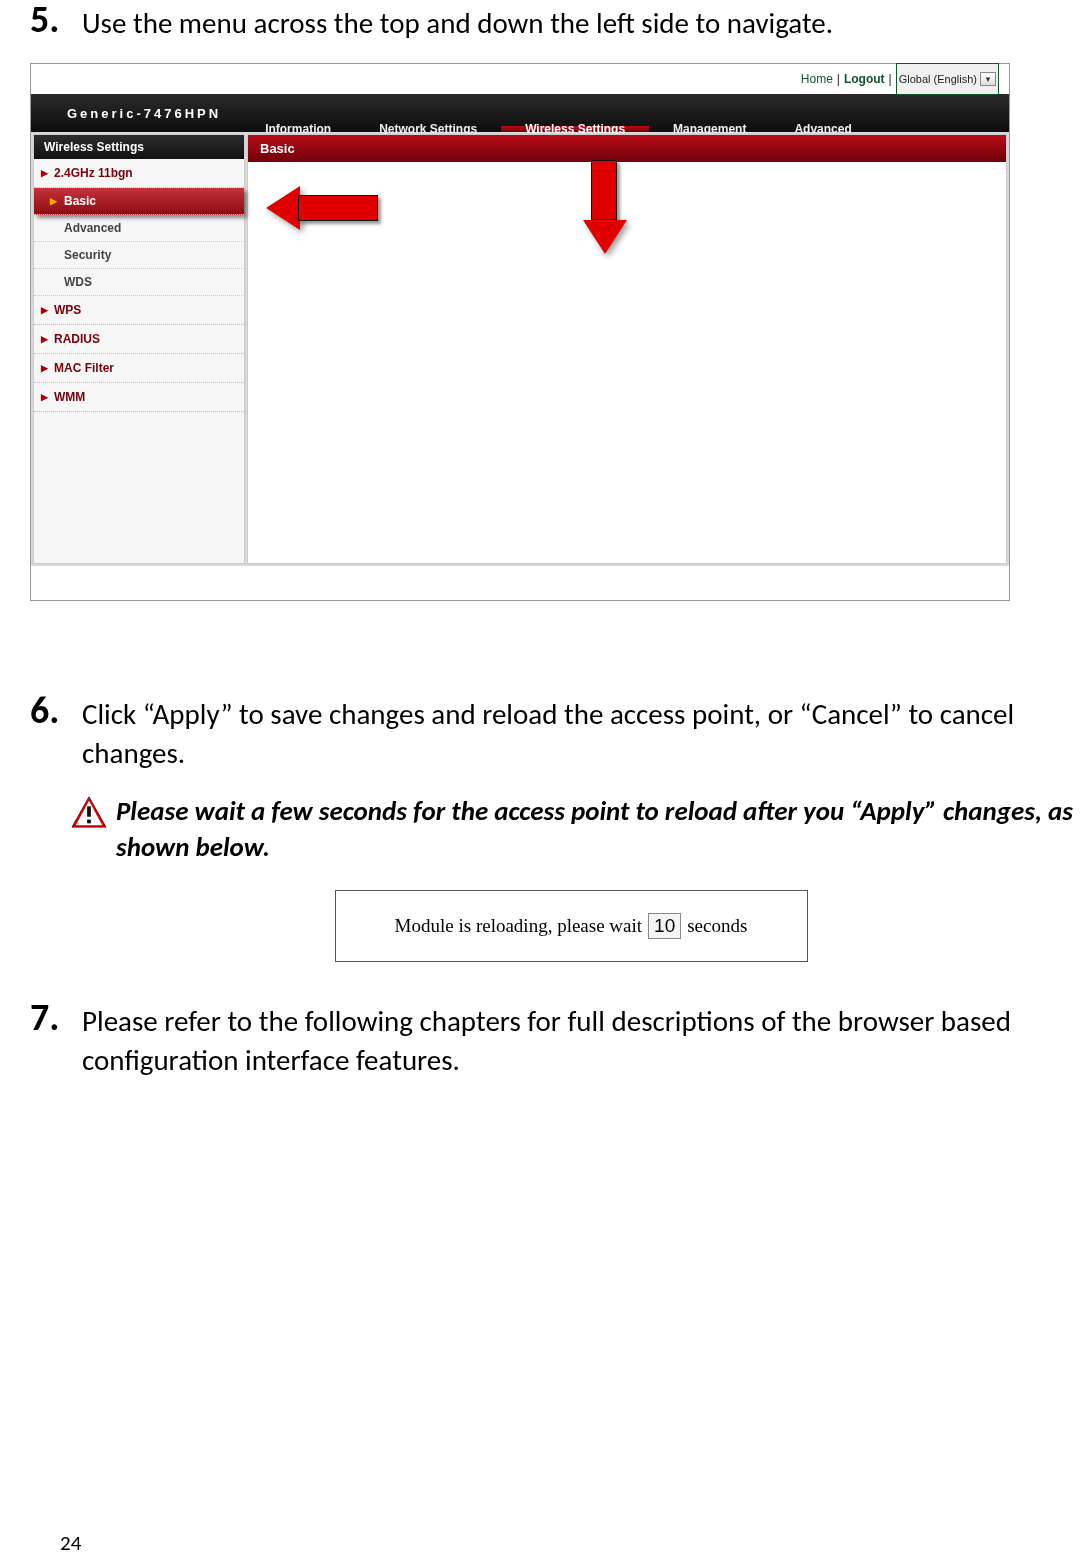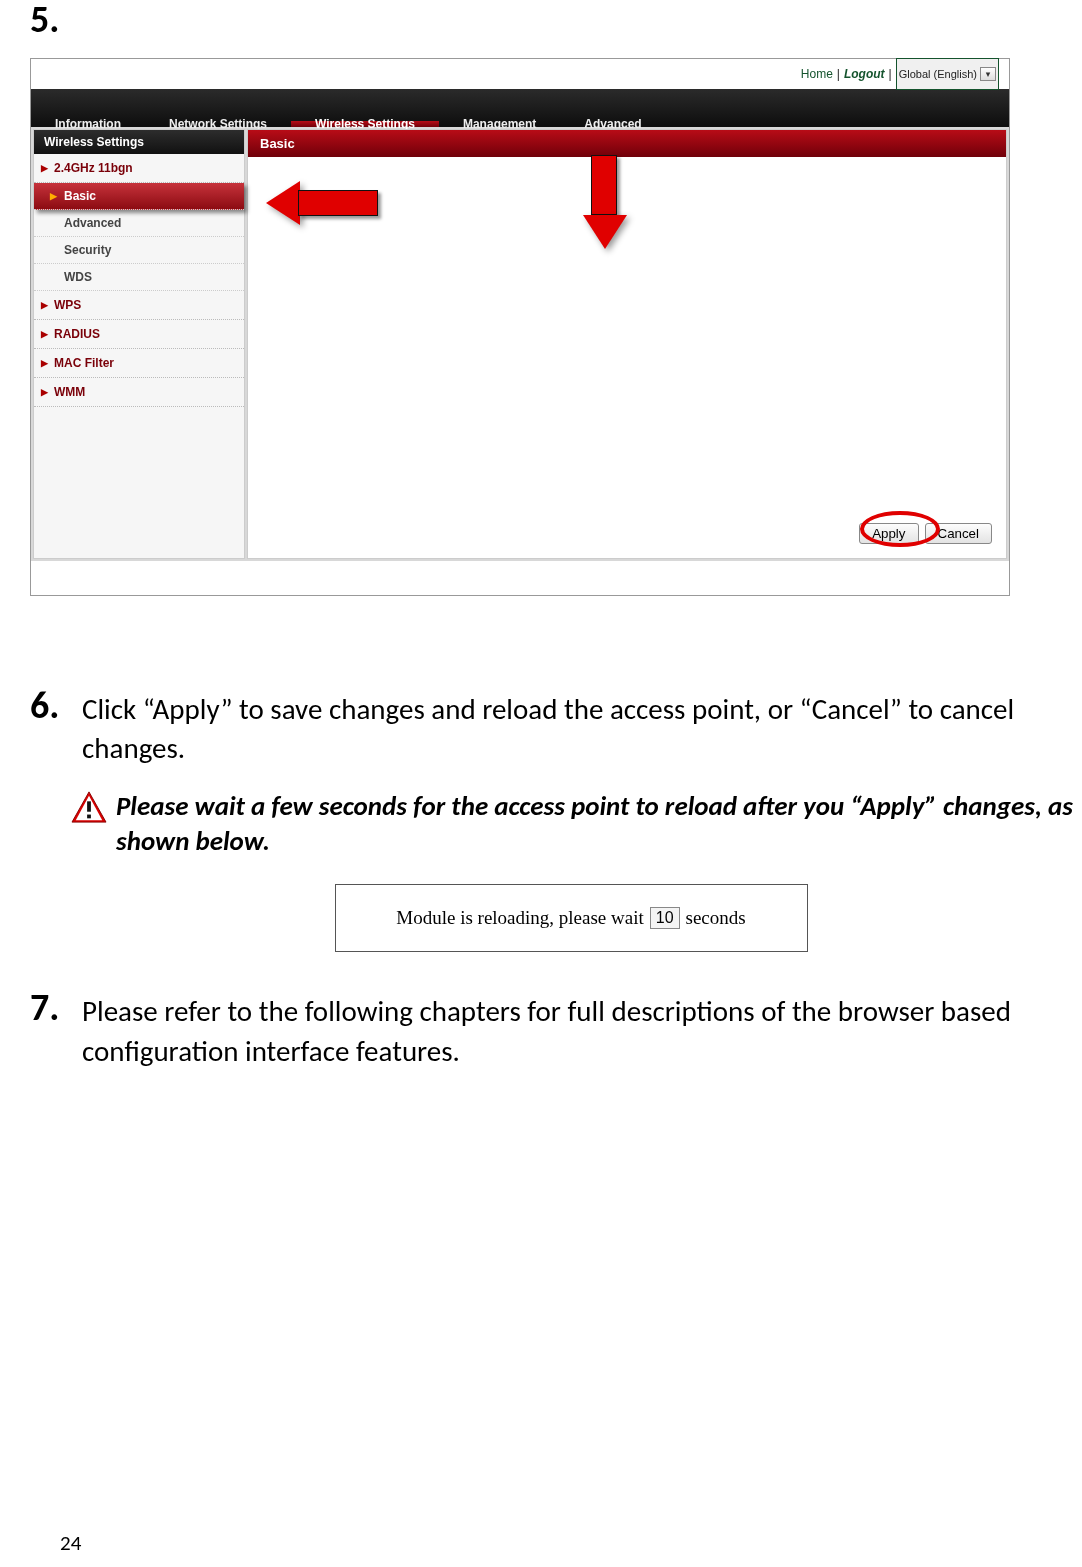--- a/index.html
+++ b/index.html
@@ -232,49 +232,51 @@
     display: flex;
     align-items: center;
     justify-content: center;
     gap: 6px;
   }
   .reload-box .countbox {
     border: 1px solid #888;
     background: #f4f4f4;
     padding: 1px 5px;
     font-family: Arial, sans-serif;
-    font-size: 16px;
+    font-size: 19px;
     display: inline-block;
   }
 
   .pagenum { position: absolute; left: 30px; font-size: 21px; }
   .page-wrap { position: relative; width: 1082px; min-height: 1567px; }
 </style>
 </head>
 <body>
 <div class="page-wrap">
 
 <div class="step">
   <div class="step-num">5.</div>
+  <div class="step-text">Use the menu across the top and down the left side to navigate.</div>
 </div>
 
 <div class="shot">
 
   <div class="topbar">
     <a>Home</a>
     <span>|</span>
-    <a style="font-weight:bold;font-style:italic;">Logout</a>
+    <a style="font-weight:bold;">Logout</a>
     <span>|</span>
     <span class="lang-select">
       <span>Global (English)</span>
       <span class="dd-btn">▾</span>
     </span>
   </div>
 
   <div class="mainmenu">
+    <div class="brand">Generic-7476HPN</div>
     <div class="mm-item">Information</div>
     <div class="mm-item">Network Settings</div>
     <div class="mm-item active">Wireless Settings</div>
     <div class="mm-item">Management</div>
     <div class="mm-item">Advanced</div>
   </div>
 
   <div class="body-row">
     <div class="sidebar">
       <div class="sb-header">Wireless Settings</div>
@@ -322,25 +324,20 @@
 
         <div class="arrow-down">
           <div class="shaft"></div>
               <div class="head"></div>
         </div>
         <div class="arrow-left">
           <div class="head"></div>
               <div class="shaft"></div>
         </div>
       </div>
-      <div class="btn-row">
-        <div class="red-oval"></div>
-        <button class="winbtn">Apply</button>
-        <button class="winbtn">Cancel</button>
-      </div>
     </div>
   </div>
   <div style="height:34px;background:#fff;"></div>
 </div>
 
 <div style="height:50px;"></div>
 
 <div class="step">
   <div class="step-num">6.</div>
   <div class="step-text">Click “Apply” to save changes and reload the access point, or “Cancel” to cancel changes.</div>

